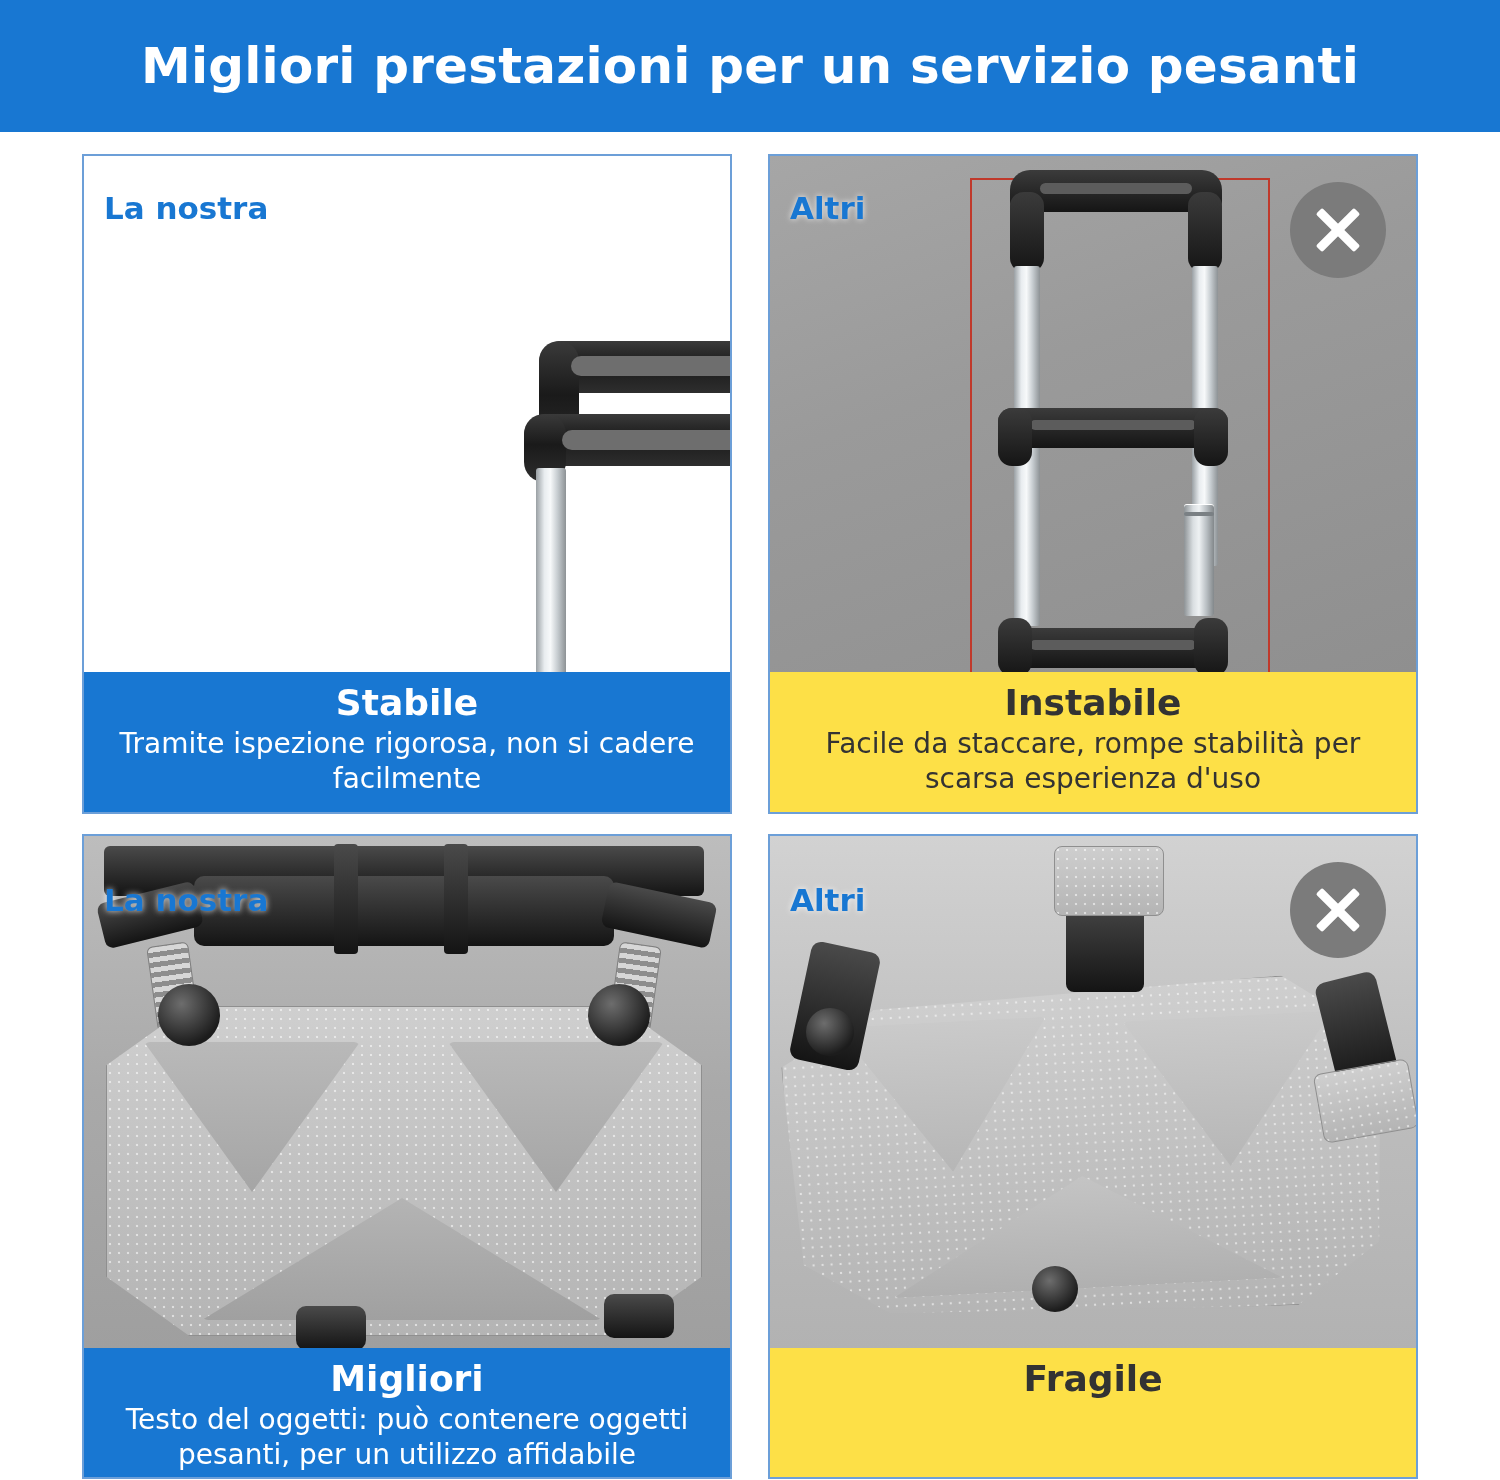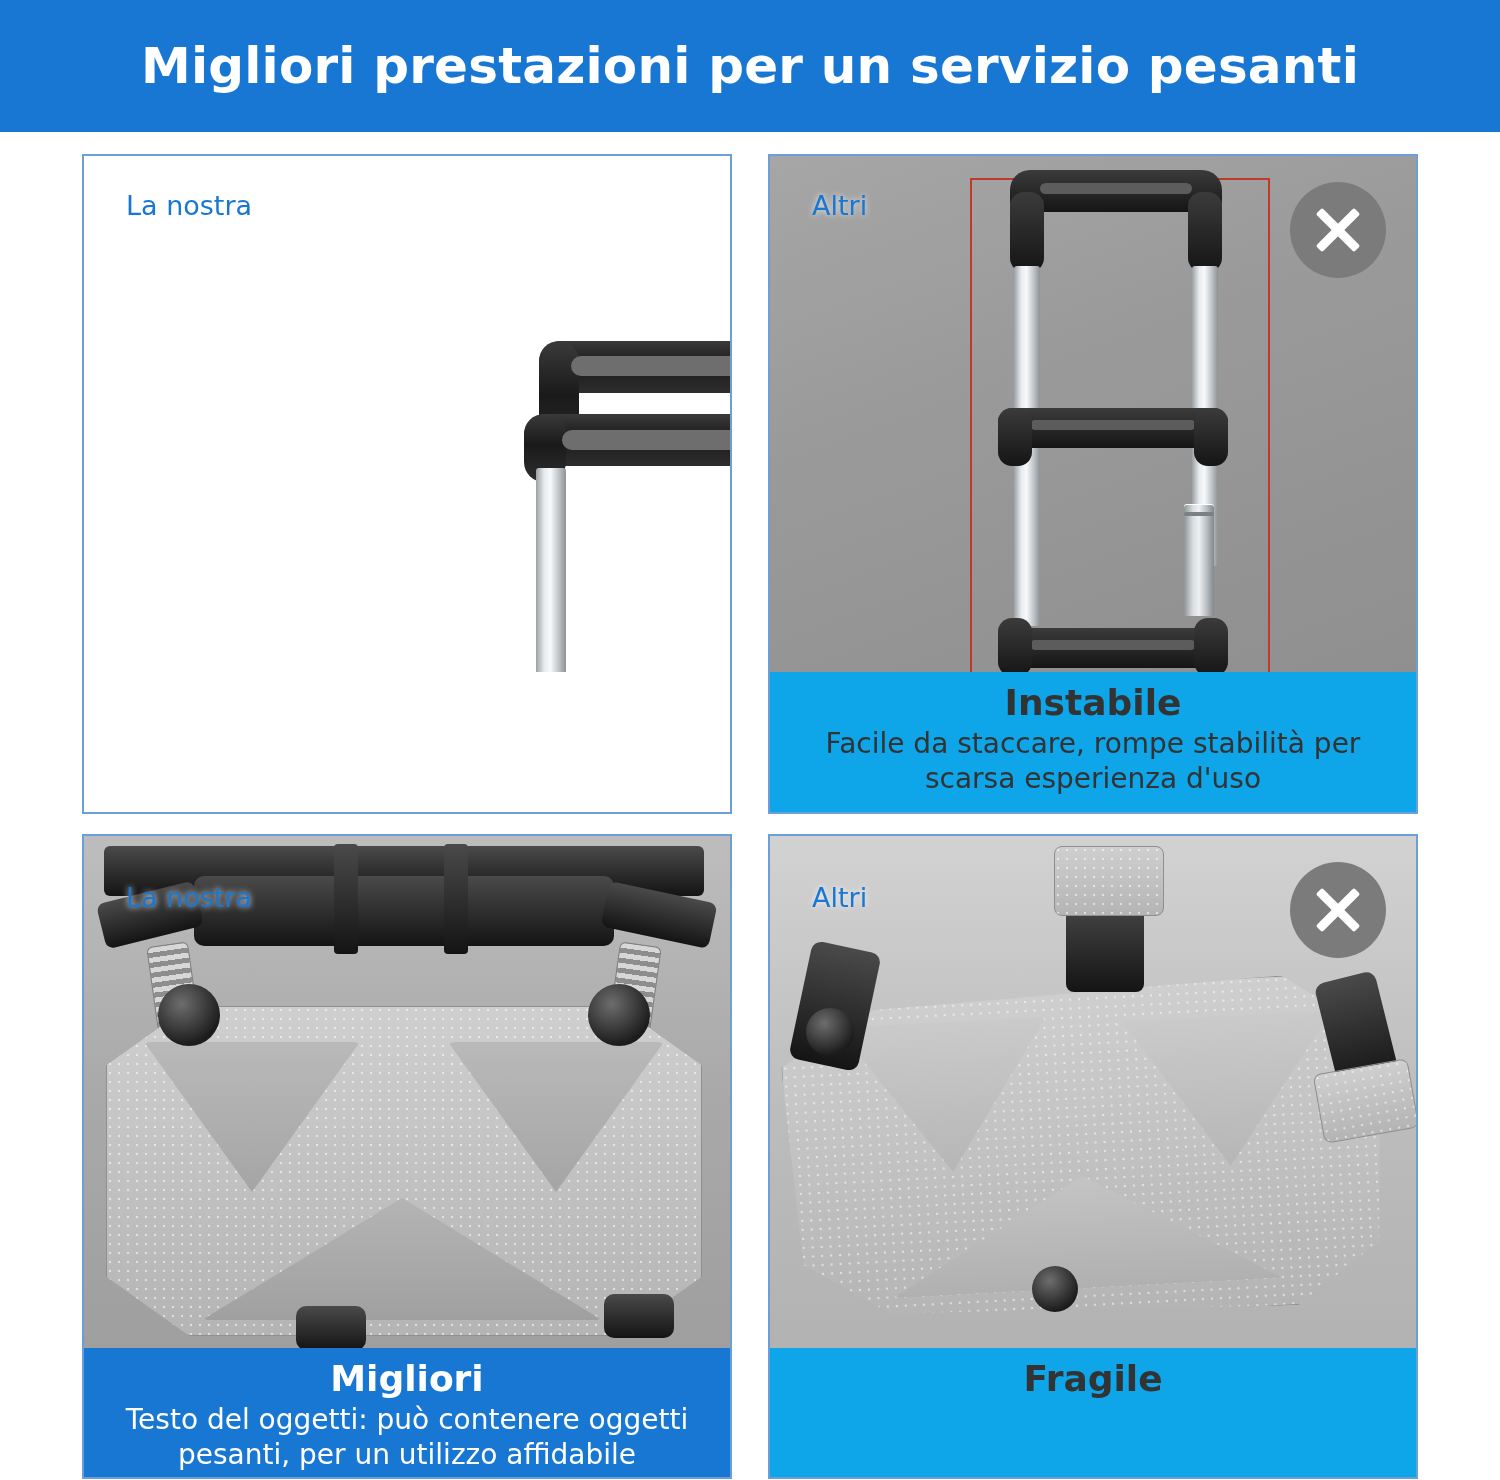--- a/index.html
+++ b/index.html
@@ -67,23 +67,23 @@
   }
   .card.top .photo { height: 516px; }
   .card.bottom .photo { height: 512px; }
 
   .photo.ours { background: #ffffff; }
   .photo.others-top { background: #9d9d9d; }
 
   .corner-label {
     position: absolute;
     top: 34px;
-    left: 42px;
-    font-size: 27px;
-    font-weight: normal;
+    left: 20px;
+    font-size: 31px;
+    font-weight: bold;
     color: #1877D2;
     z-index: 8;
     font-family: "DejaVu Sans", sans-serif;
     text-shadow: 0 0 6px rgba(255,255,255,0.85);
   }
   .corner-label.onphoto { color: #1877D2; }
 
   .x-badge {
     position: absolute;
     top: 26px;
@@ -112,21 +112,21 @@
   .caption {
     box-sizing: border-box;
     width: 100%;
     padding: 10px 18px 14px 18px;
     text-align: center;
     font-family: "DejaVu Sans", sans-serif;
   }
   .card.top .caption { height: 144px; }
   .card.bottom .caption { height: 133px; }
   .caption.blue { background: #1877D2; color: #ffffff; }
-  .caption.grey { background: #0ea5e9; color: #333333; }
+  .caption.grey { background: #fde047; color: #333333; }
 
   .cap-title {
     font-size: 36px;
     font-weight: bold;
     line-height: 1.15;
     margin-bottom: 4px;
   }
   .cap-sub {
     font-size: 28px;
     line-height: 1.22;
@@ -247,20 +247,24 @@
           <div class="grip-inner" style="left:487px; top:200px; width:170px; height:20px;"></div>
 
           <div class="grip" style="left:440px; top:258px; width:258px; height:52px;"></div>
           <div class="grip" style="left:440px; top:258px; width:42px; height:68px; border-radius:20px;"></div>
 
           <div class="grip-inner" style="left:478px; top:274px; width:180px; height:20px;"></div>
 
           <div class="tube" style="left:452px; top:312px; width:30px; height:232px;"></div>
 
         </div>
+      </div>
+      <div class="caption blue">
+        <div class="cap-title">Stabile</div>
+        <div class="cap-sub">Tramite ispezione rigorosa, non si cadere facilmente</div>
       </div>
     </div>
 
     <div class="card top">
       <div class="photo others-top">
         <div class="grey-bg"></div>
         <div class="corner-label onphoto">Altri</div>
         <div class="x-badge"></div>
 
         <div>

